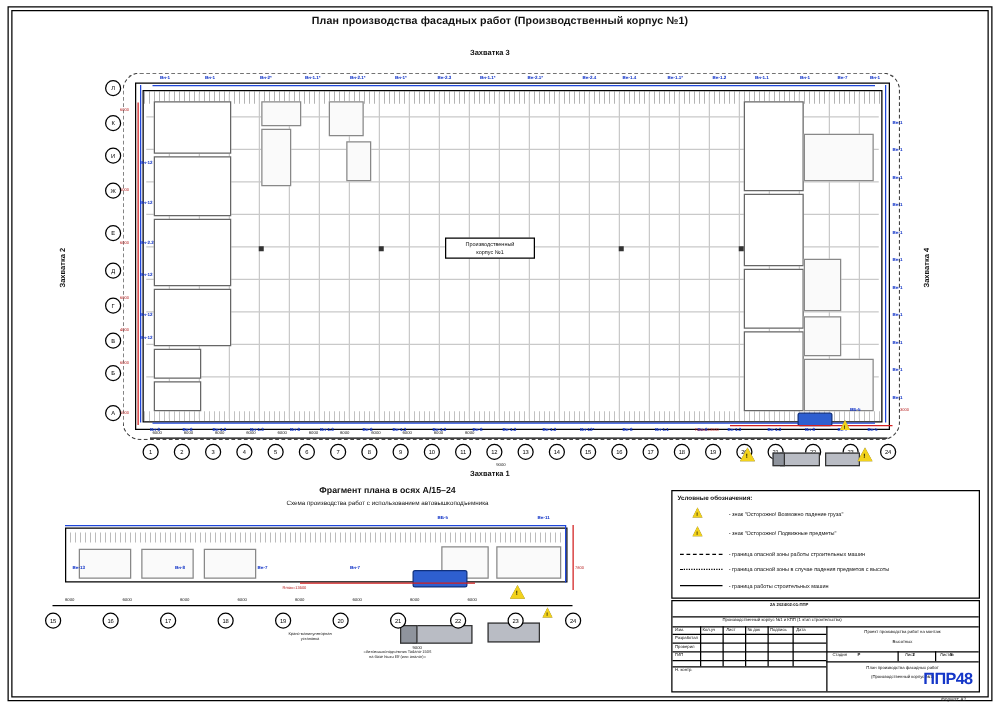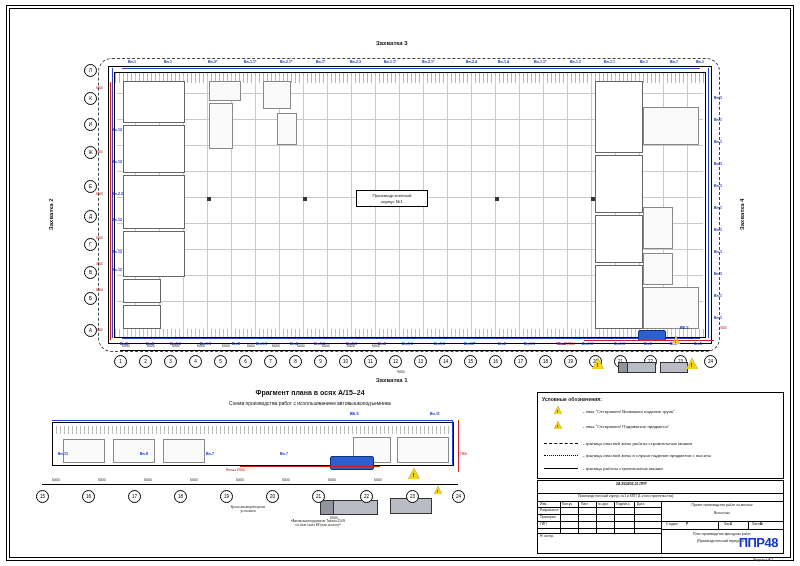--- a/index.html
+++ b/index.html
@@ -73,20 +73,21 @@
   .ppr{position:absolute;right:5px;bottom:3px;font-size:13px;font-weight:bold;color:#1436c8;letter-spacing:-.5px;}
   .fmt{position:absolute;right:10px;bottom:-9px;font-size:4px;color:#222;}
 </style>
 </head>
 <body>
 
 <div class="sheet">
   <div class="frame"></div>
   <div class="frame2"></div>
 
+  <div class="title-main">План производства фасадных работ (Производственный корпус №1)</div>
 
   <div class="plan">
 
     <div class="top-label" style="left:292px;top:0;">Захватка 3</div>
     <div class="side-label" style="left:-36px;top:190px;transform:rotate(-90deg);">Захватка 2</div>
     <div class="side-label" style="left:655px;top:190px;transform:rotate(-90deg);">Захватка 4</div>
     <div class="top-label" style="left:292px;top:337px;">Захватка 1</div>
 
     <div class="plan-outer"></div>
     <div class="plan-body">

